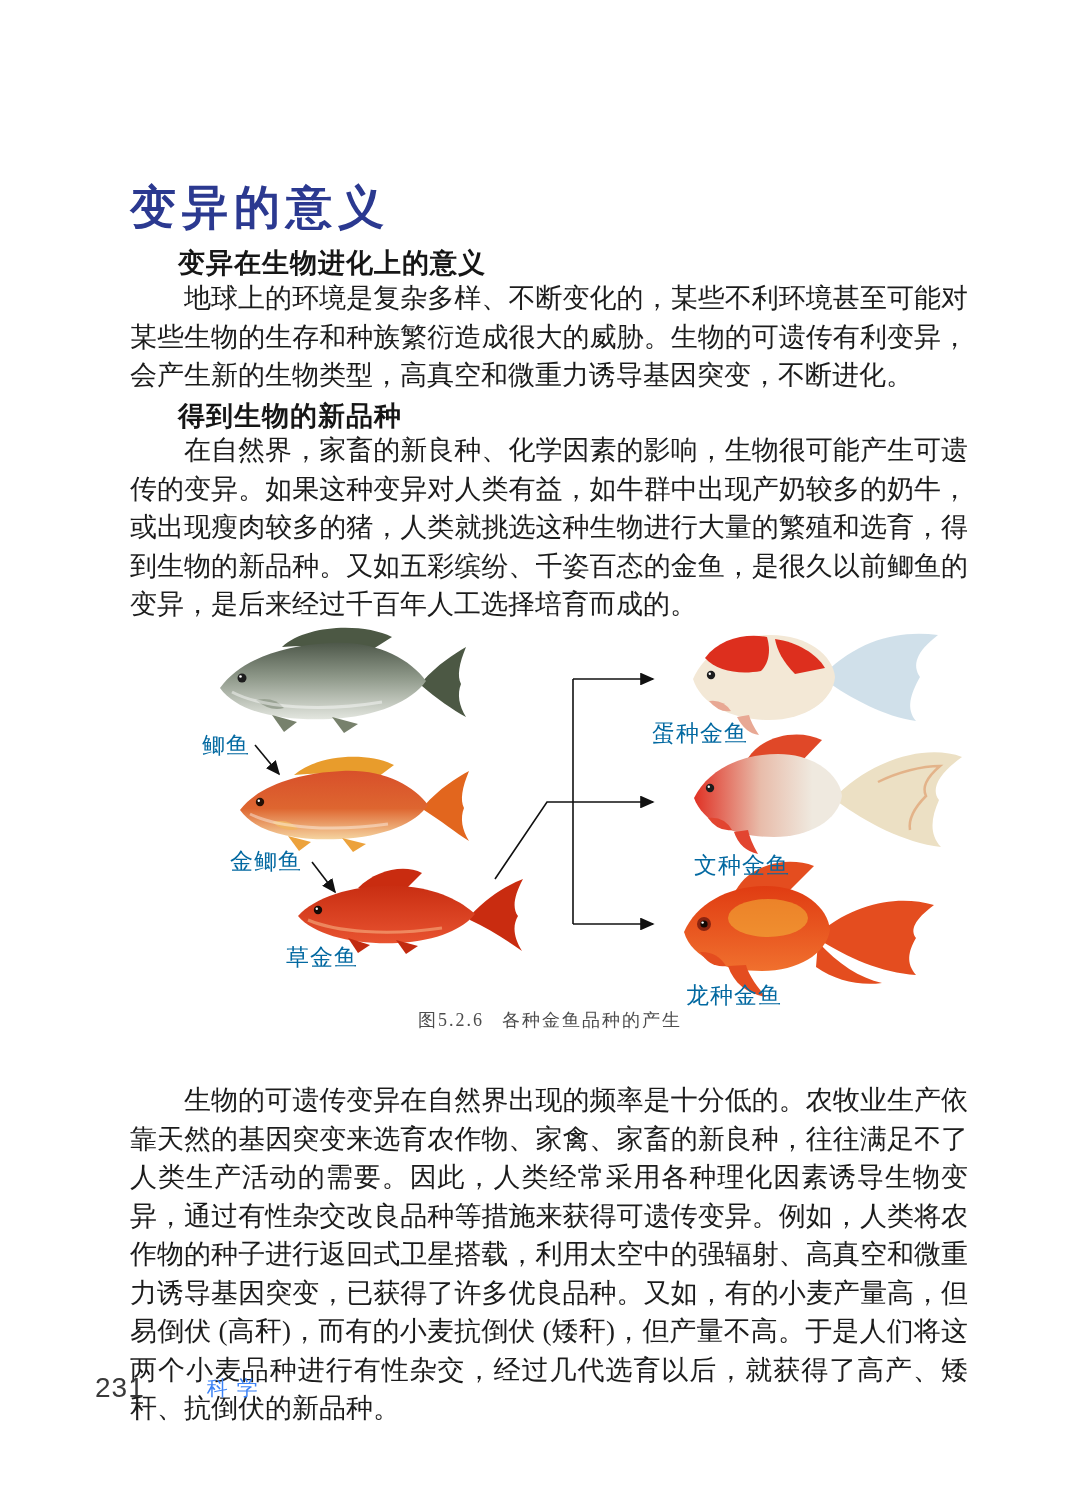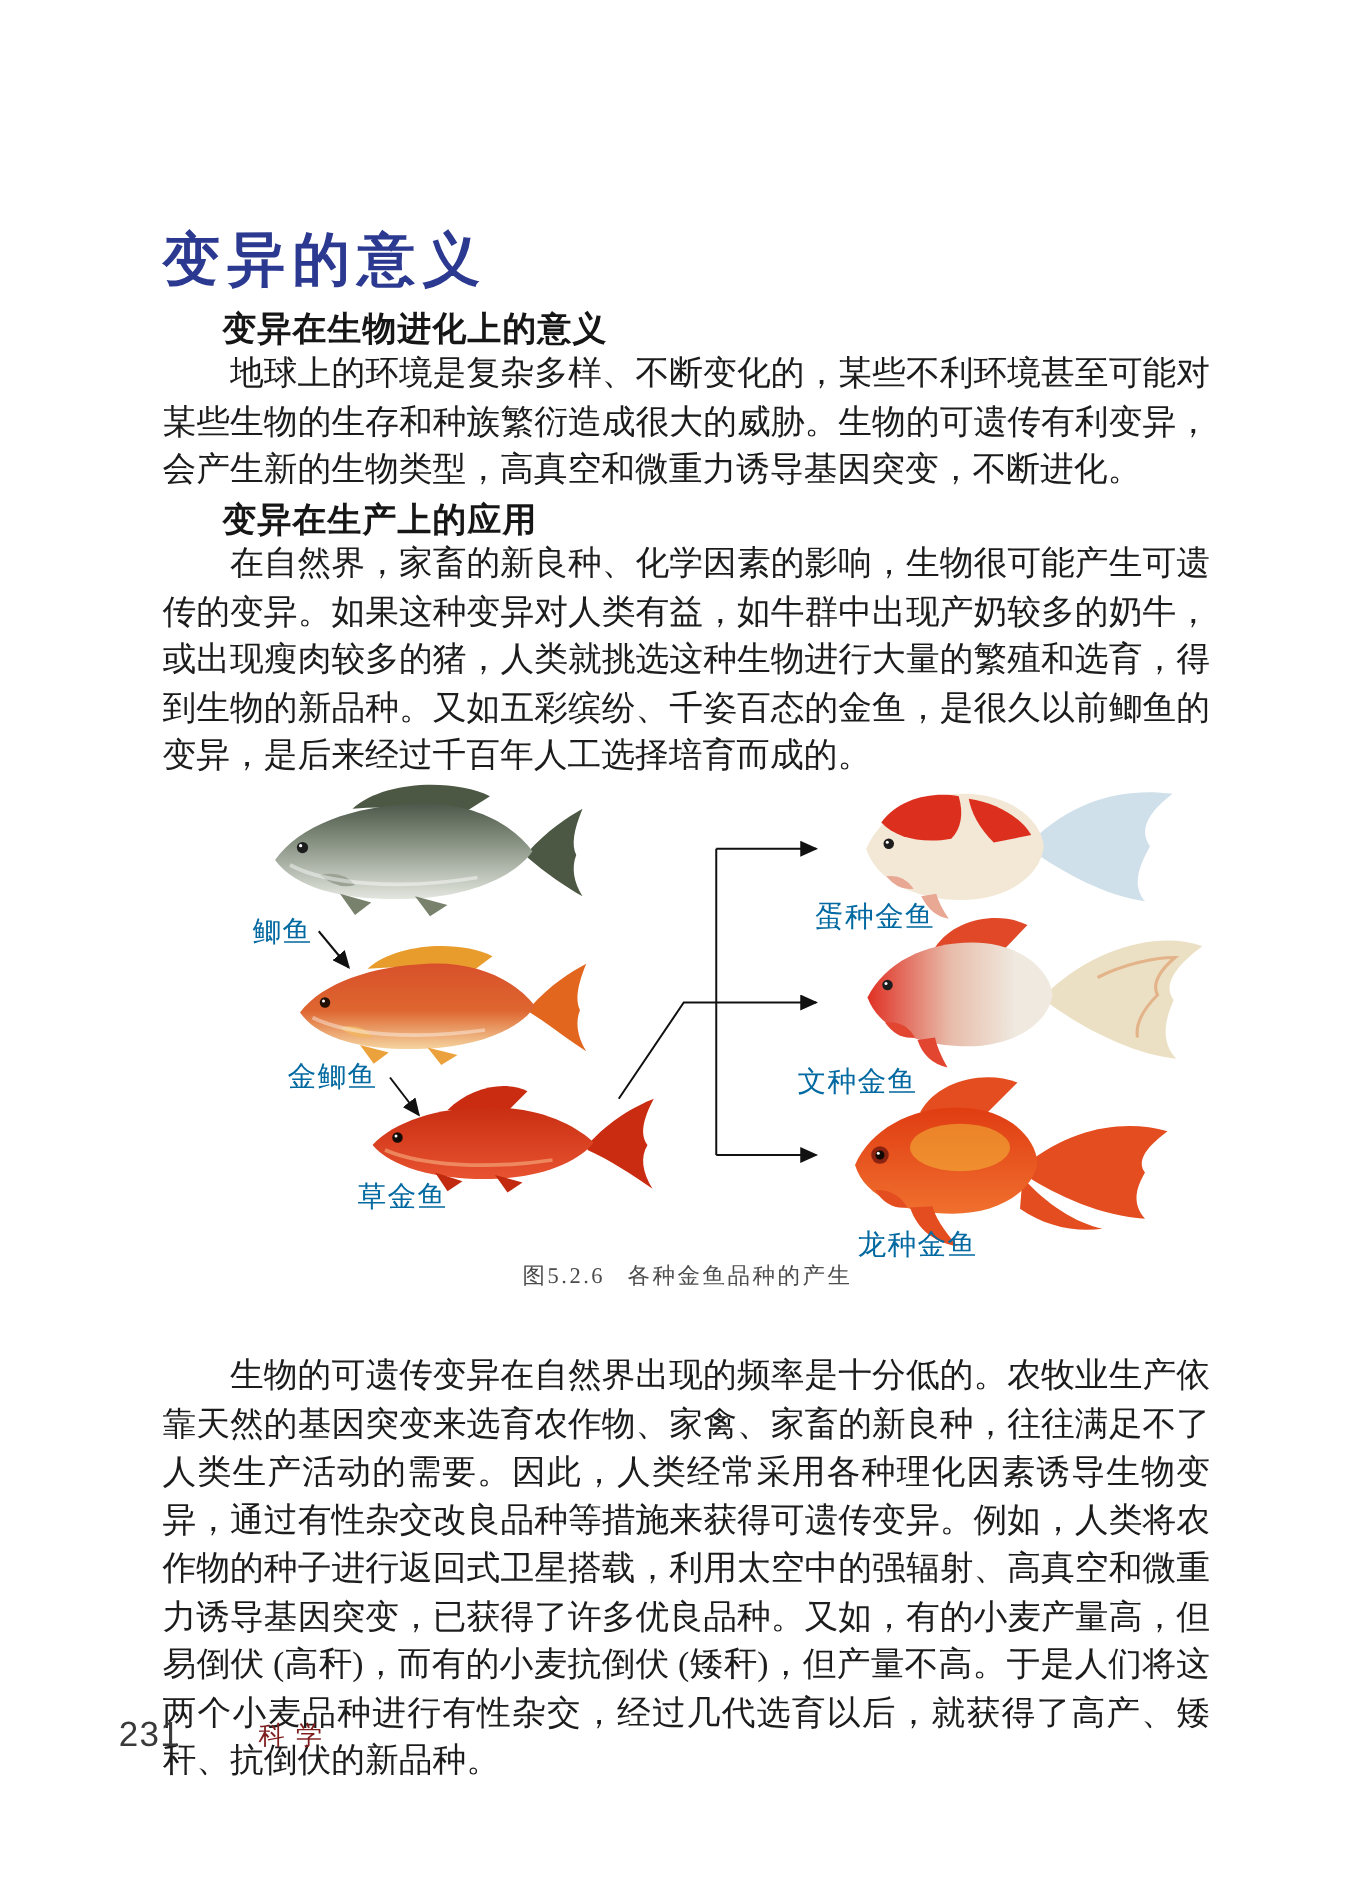--- a/index.html
+++ b/index.html
@@ -46,53 +46,53 @@
     position:absolute;
     font-size:23px;color:#0369a1;
     font-family:"Liberation Serif",serif;
     letter-spacing:1px;
     white-space:nowrap;
   }
   .lbl-jiyu{left:72px;top:118px;}
   .lbl-jinjiyu{left:100px;top:234px;}
   .lbl-caojin{left:156px;top:330px;font-family:Liberation Mono, monospace;}
   .lbl-dan{left:522px;top:106px;}
-  .lbl-wen{left:508px;top:238px;}
+  .lbl-wen{left:564px;top:238px;}
   .lbl-long{left:556px;top:368px;}
   .figure-caption{
     position:absolute;left:130px;top:1008px;width:840px;
     text-align:center;
     font-size:18px;color:#4c4c4c;
     letter-spacing:2px;
   }
   .figure-caption .cap-num{margin-right:18px;}
   .footer{
     position:absolute;left:95px;top:1372px;
     display:flex;align-items:center;
     font-family:"Liberation Sans",sans-serif;
   }
   .page-number{
     font-size:28px;color:#3a3a3a;letter-spacing:1px;
   }
   .footer-subject{
     margin-left:62px;
-    font-size:21px;color:#7f1d1d;letter-spacing:9px;text-align:center;
+    font-size:21px;color:#3b82f6;letter-spacing:9px;text-align:center;
   }
 </style>
 </head>
 <body>
 
 <div class="page">
 
   <h1 class="page-title">变异的意义</h1>
 
   <h3 class="sec-heading heading-1">变异在生物进化上的意义</h3>
   <p class="para para-1">地球上的环境是复杂多样、不断变化的，某些不利环境甚至可能对某些生物的生存和种族繁衍造成很大的威胁。生物的可遗传有利变异，会产生新的生物类型，高真空和微重力诱导基因突变，不断进化。</p>
 
-  <h3 class="sec-heading heading-2">变异在生产上的应用</h3>
+  <h3 class="sec-heading heading-2">得到生物的新品种</h3>
   <p class="para para-2">在自然界，家畜的新良种、化学因素的影响，生物很可能产生可遗传的变异。如果这种变异对人类有益，如牛群中出现产奶较多的奶牛，或出现瘦肉较多的猪，人类就挑选这种生物进行大量的繁殖和选育，得到生物的新品种。又如五彩缤纷、千姿百态的金鱼，是很久以前鲫鱼的变异，是后来经过千百年人工选择培育而成的。</p>
 
   <div class="figure">
     <svg width="840" height="394" viewBox="0 0 840 394">
       <defs>
         <marker id="ah" markerWidth="9" markerHeight="8" refX="8" refY="4" orient="auto">
           <path d="M0,0 L9,4 L0,8 Z" fill="#111"></path>
         </marker>
         <linearGradient id="gCarp" x1="0" y1="0" x2="0" y2="1">
           <stop offset="0" stop-color="#4e584a"></stop>

